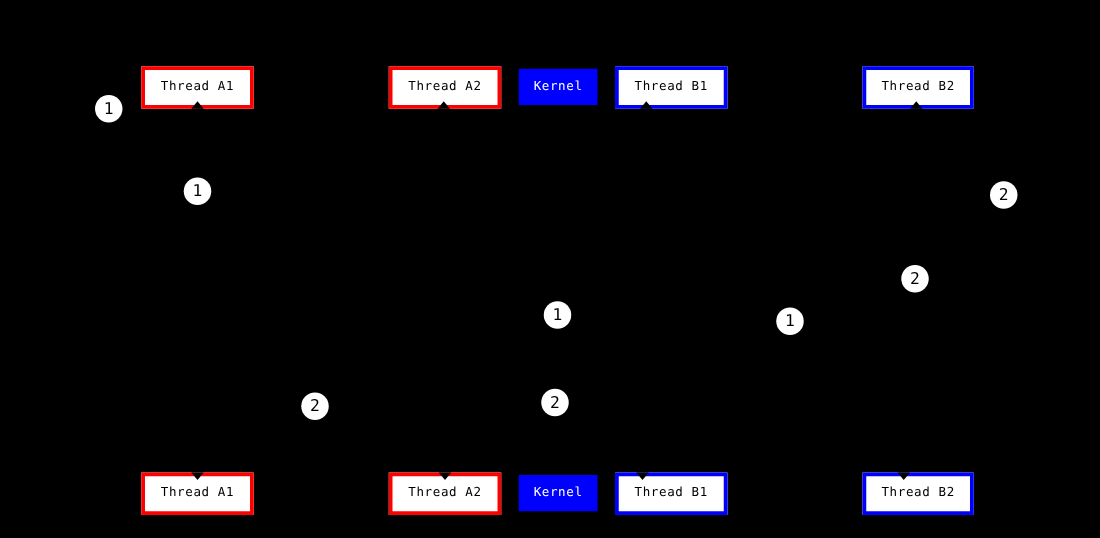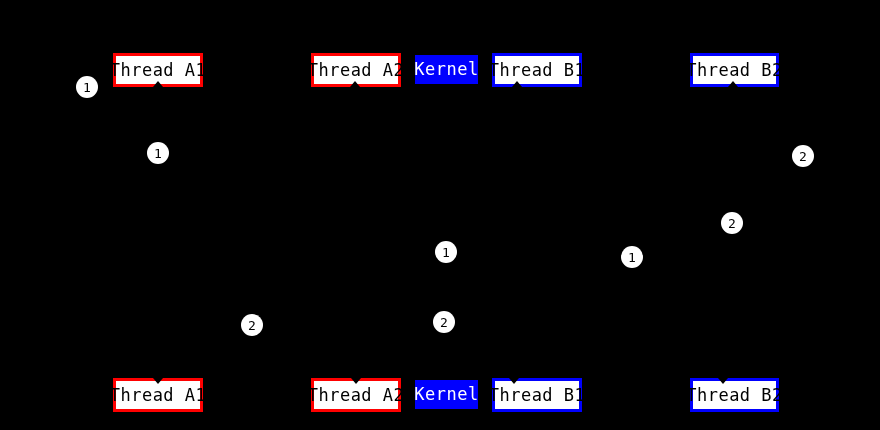--- a/index.html
+++ b/index.html
@@ -13,21 +13,21 @@
     overflow: hidden;
   }
   .node {
     position: absolute;
     box-sizing: border-box;
     border: 3px solid transparent;
     display: flex;
     align-items: center;
     justify-content: center;
     font-family: "DejaVu Sans Mono", "Liberation Mono", monospace;
-    font-size: 17px;
+    font-size: 10px;
     letter-spacing: 0.5px;
     white-space: nowrap;
     line-height: 1;
   }
   .node-label {
     display: inline-block;
   }
   .notch {
     position: absolute;
     width: 0;

